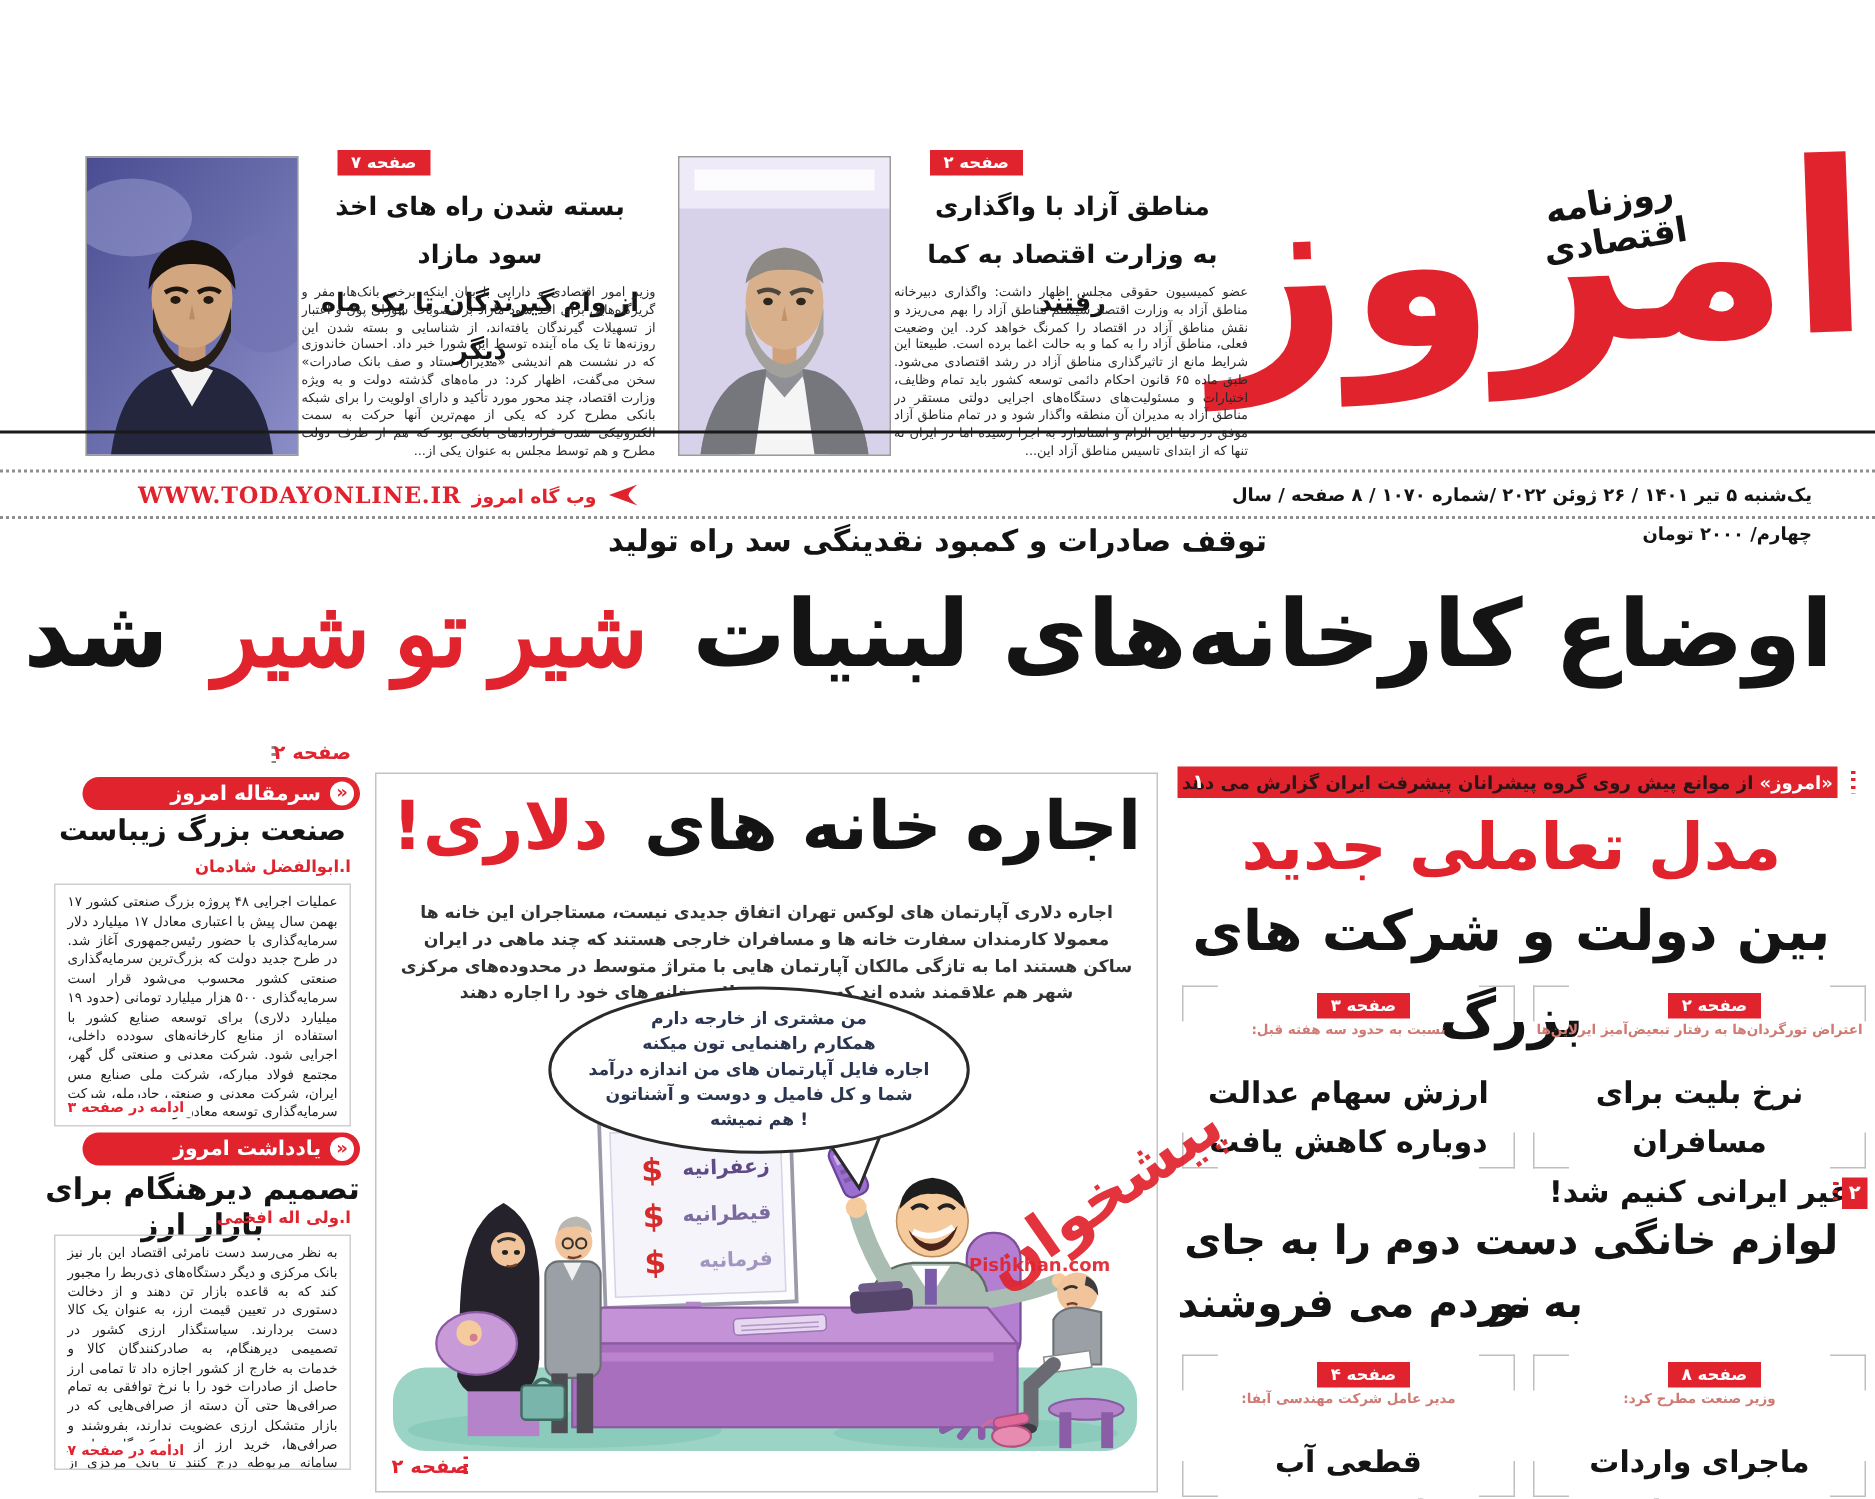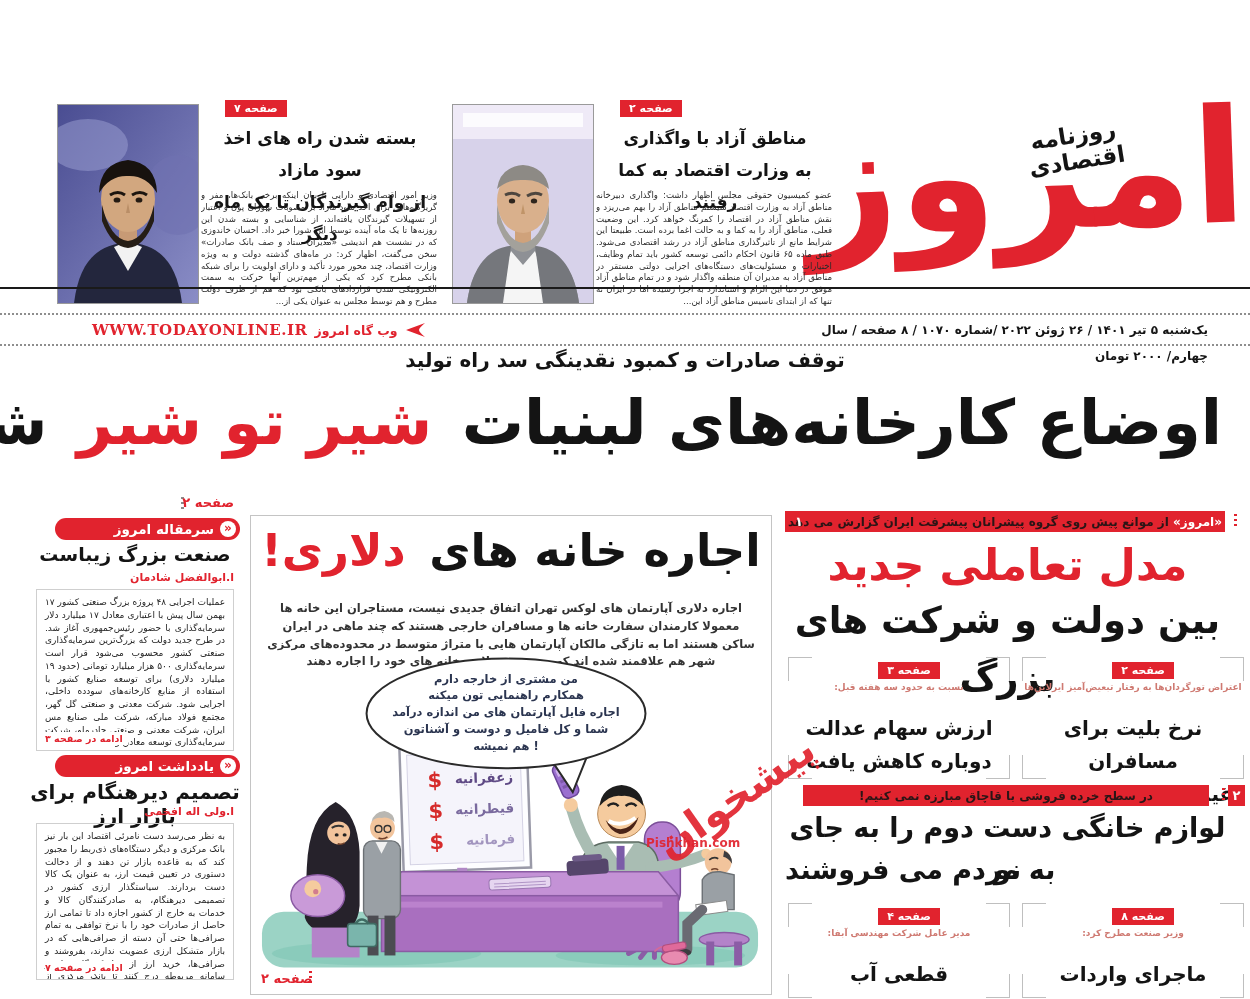--- a/index.html
+++ b/index.html
@@ -24,21 +24,21 @@
              font-size:12px;font-weight:bold;text-align:right;}
   #webrow{position:absolute;left:52px;top:317px;height:26px;display:flex;align-items:center;gap:7px;margin-left:40px;}
   #weburl{font-family:"DejaVu Serif", serif;font-weight:bold;font-size:15px;color:var(--red);letter-spacing:.5px;}
   #weblabel{font-size:12.5px;font-weight:bold;color:var(--red);}
 
   
   #kicker{position:absolute;left:295px;top:348px;width:660px;text-align:center;
           font-size:20px;font-weight:bold;}
   #mainhead{position:absolute;left:28px;top:372px;width:1194px;text-align:center;direction:rtl;
             font-size:62px;line-height:102px;font-weight:bold;letter-spacing:-2px;white-space:nowrap;}
-  #mainhead .hl-accent{color:var(--red);margin:0 8px;}
+  #mainhead .hl-accent{color:var(--red);margin:0 8px;font-family:Liberation Serif, serif;}
 
   
   .toparticle{position:absolute;top:88px;width:392px;height:226px;}
   #art1{left:45px;} #art2{left:440px;}
   .photo{position:absolute;left:12px;top:16px;width:140px;height:198px;border:1px solid #9a9a9a;background:#ccc;}
   .badge{display:inline-block;background:var(--red);color:#fff;font-weight:bold;font-size:11px;
          line-height:17px;padding:0 9px;margin-left:20px;}
   .artbadge{position:absolute;left:160px;top:12px;}
   .arttitle{position:absolute;left:158px;top:34px;width:234px;text-align:center;
             font-size:17px;line-height:32px;font-weight:bold;}
@@ -390,23 +390,20 @@
     </div>
     <div class="cbox" id="box-r1b">
       <span class="badge">صفحه ۳</span>
       <div class="boxkicker fa">نسبت به حدود سه هفته قبل:</div>
       <div class="boxtitle fa">
         <span>ارزش سهام عدالت</span><br>
         <span>دوباره کاهش یافت</span>
       </div>
     </div>
 
-    <div class="kbar" id="bar2">
-      <span class="kbar-text fa">در سطح خرده فروشی با قاچاق مبارزه نمی کنیم!</span>
-    </div>
     <span class="kbar-numbox">۲</span>
     <div class="vdots vdots-red" id="bar2-dots"></div>
 
     <div id="rc2-line1" class="fa">لوازم خانگی دست دوم را به جای نو</div>
     <div id="rc2-line2" class="fa">به مردم می فروشند</div>
 
     <div class="cbox" id="box-r2a">
       <span class="badge">صفحه ۸</span>
       <div class="boxkicker fa">وزیر صنعت مطرح کرد:</div>
       <div class="boxtitle fa">

